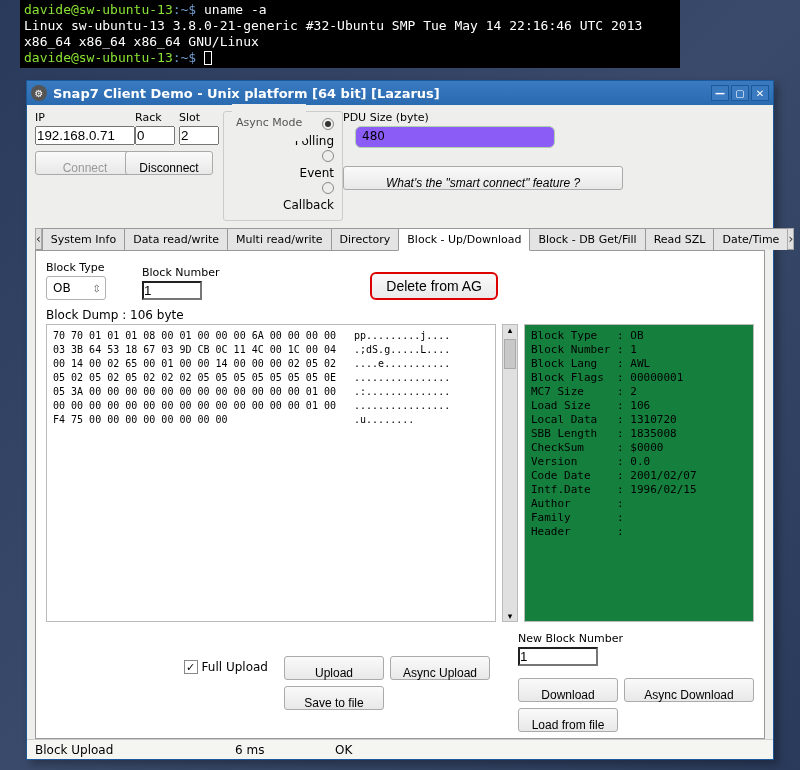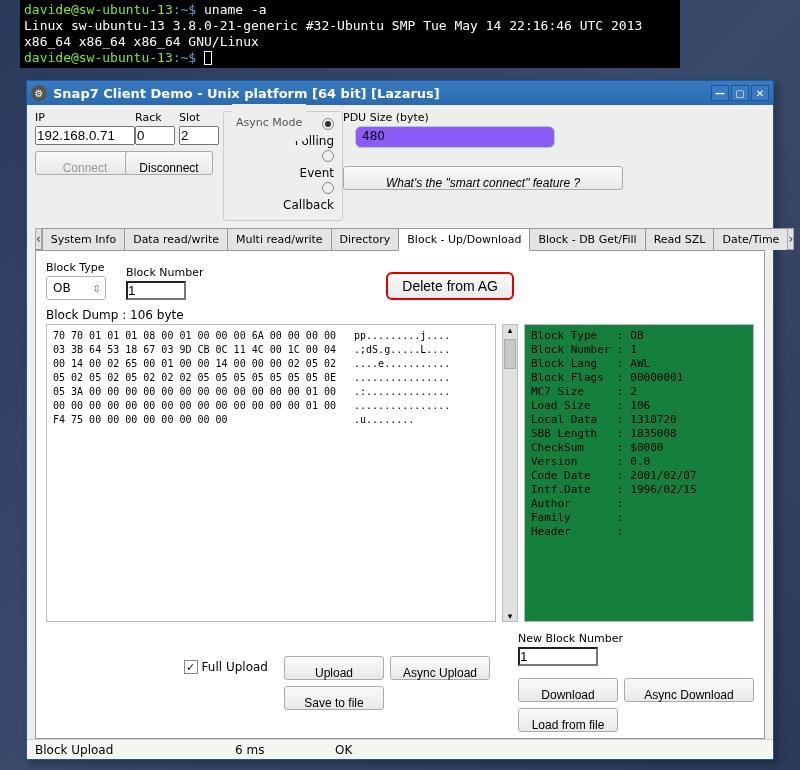--- a/index.html
+++ b/index.html
@@ -166,21 +166,21 @@
   }
   .tab-body {
     background: #fff;
     border: 1px solid #999; border-top:none;
     flex: 1;
     padding: 10px 10px 6px 10px;
     display: flex;
     flex-direction: column;
     overflow:hidden;
   }
-  .block-top { display:flex; gap:20px; align-items:flex-end; }
+  .block-top { display:flex; gap:36px; align-items:flex-end; }
   .select {
     height: 24px; border:1px solid #b0b0b0; border-radius:3px;
     background:#fff; padding:2px 18px 2px 6px; font-size:12px;
     position:relative; display:inline-flex; align-items:center;
     min-width:60px; cursor:pointer;
   }
   .select::after { content:"⇳"; position:absolute; right:4px; color:#666; font-size:10px;}
   .del-btn {
     border: 2px solid #d00; border-radius:6px;
     padding: 4px 14px; font-size:14px;

